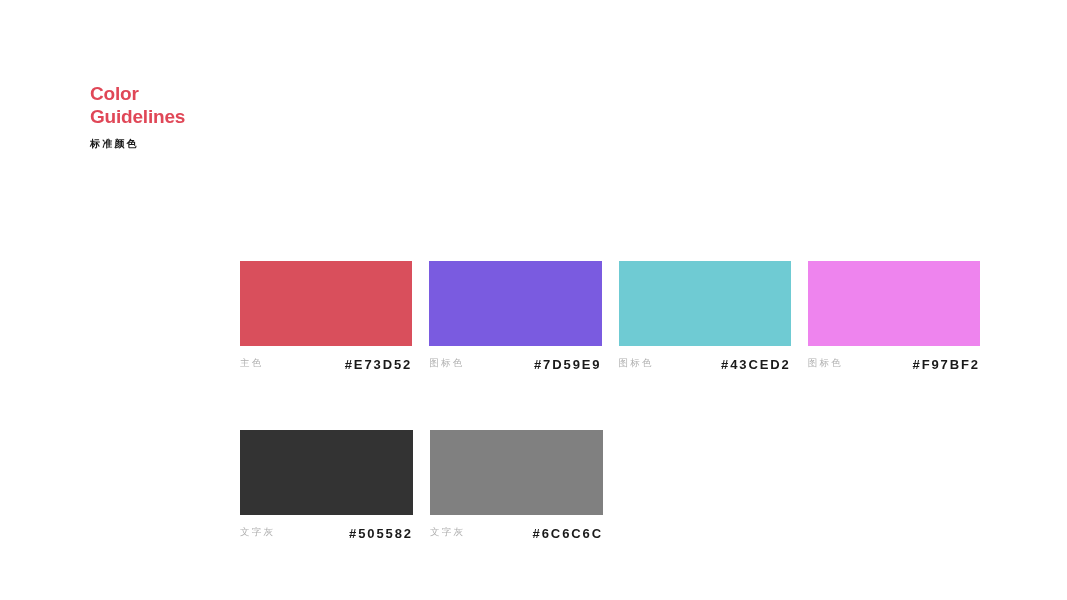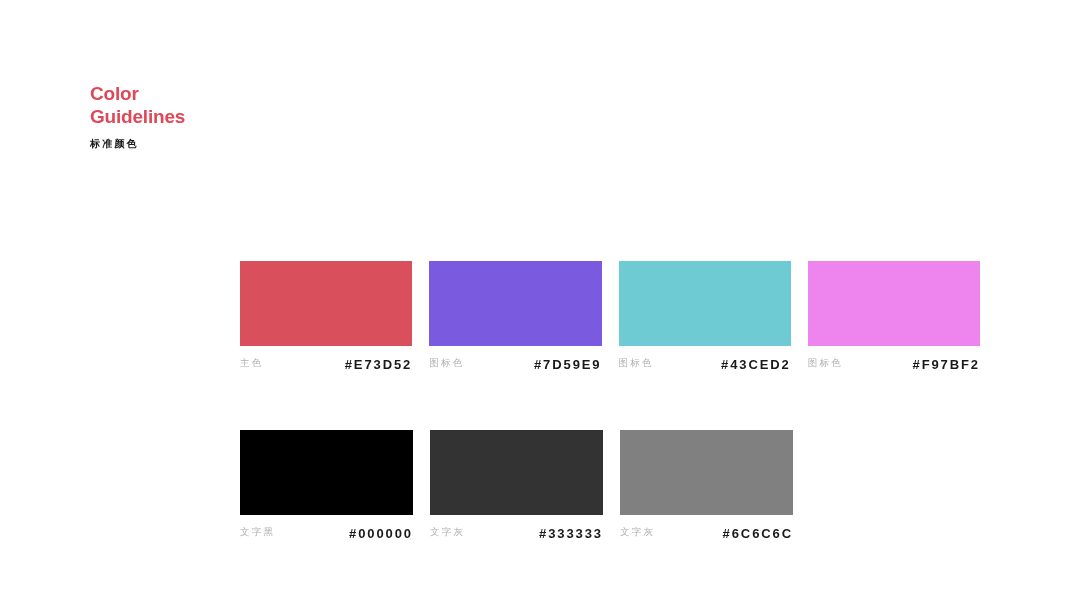--- a/index.html
+++ b/index.html
@@ -117,31 +117,24 @@
       <div class="swatch-chip" style="background-color: rgb(238, 132, 238);"></div>
       <div class="swatch-meta">
         <span class="swatch-name">图标色</span>
         <span class="swatch-hex">#F97BF2</span>
       </div>
     </div>
   </div>
 
   <div class="palette-row">
     <div class="swatch-cell">
-      <div class="swatch-chip" style="background-color: rgb(0, 0, 0);"></div>
-      <div class="swatch-meta">
-        <span class="swatch-name">文字黑</span>
-        <span class="swatch-hex">#000000</span>
-      </div>
-    </div>
-    <div class="swatch-cell">
       <div class="swatch-chip" style="background-color: rgb(51, 51, 51);"></div>
       <div class="swatch-meta">
         <span class="swatch-name">文字灰</span>
-        <span class="swatch-hex">#333333</span>
+        <span class="swatch-hex">#505582</span>
       </div>
     </div>
     <div class="swatch-cell">
       <div class="swatch-chip" style="background-color: rgb(128, 128, 128);"></div>
       <div class="swatch-meta">
         <span class="swatch-name">文字灰</span>
         <span class="swatch-hex">#6C6C6C</span>
       </div>
     </div>
   </div>

